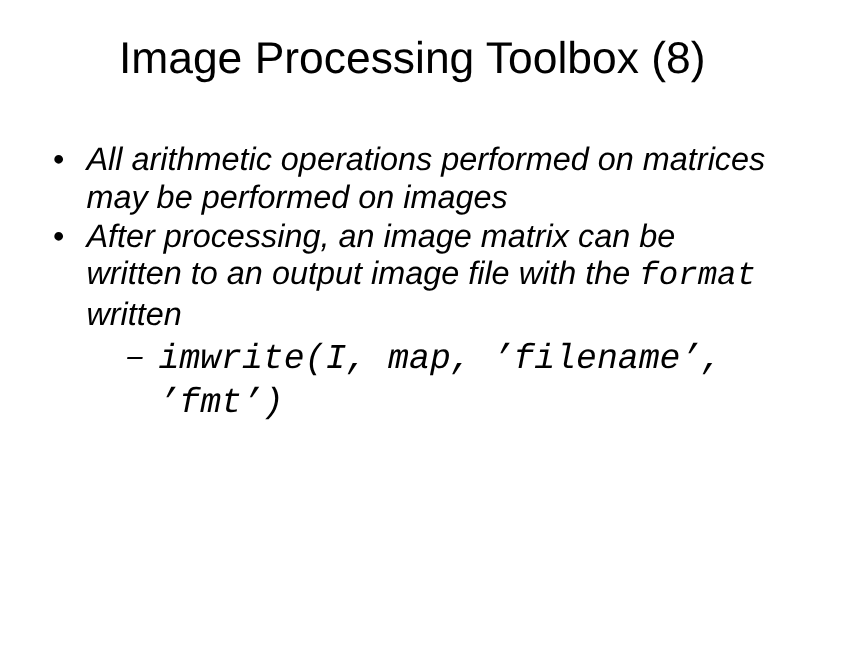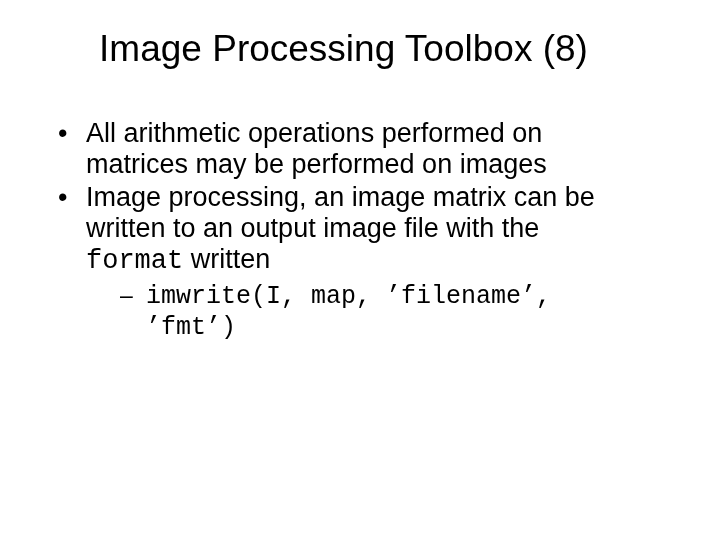--- a/index.html
+++ b/index.html
@@ -18,22 +18,23 @@
     padding: 18px 36px 18px 36px;
   }
   .title {
     font-size: 37px;
     text-align: center;
     margin: 10px 0 48px 0;
     font-weight: normal;
   }
   ul.top {
     list-style: none;
-    margin: 16px;
+    margin: 2px;
     padding: 0 0 0 0;
+    font-style: italic;
   }
   ul.top > li {
     position: relative;
     padding-left: 34px;
     font-size: 27px;
     line-height: 1.15;
     margin-bottom: 2px;
   }
   ul.top > li::before {
     content: "•";
@@ -44,21 +45,21 @@
   }
   ul.sub {
     list-style: none;
     margin: 4px 0 12px 0;
     padding: 0 0 0 34px;
   }
   ul.sub > li {
     position: relative;
     padding-left: 26px;
     font-family: "Courier New", Courier, monospace;
-    font-size: 25px;
+    font-size: 29px;
     line-height: 1.25;
   }
   ul.sub > li::before {
     content: "–";
     position: absolute;
     left: 0;
     top: 0;
     font-family: Arial, Helvetica, sans-serif;
     font-size: 23px;
   }
@@ -70,21 +71,21 @@
 <body>
 
 <div class="slide">
   <div class="title">Image Processing Toolbox (8)</div>
 
   <ul class="top">
     <li>
       <span>All arithmetic operations performed on matrices may be performed on images</span>
     </li>
     <li>
-      <span>Image processing, an image matrix can be written to an output image file with the </span><span class="mono">format</span><span> written</span>
+      <span>After processing, an image matrix can be written to an output image file with the </span><span class="mono">format</span><span> written</span>
       <ul class="sub">
         <li>
           <span>imwrite(I, map, ’filename’, ’fmt’)</span>
         </li>
       </ul>
     </li>
   </ul>
 </div>
 
 </body></html>

